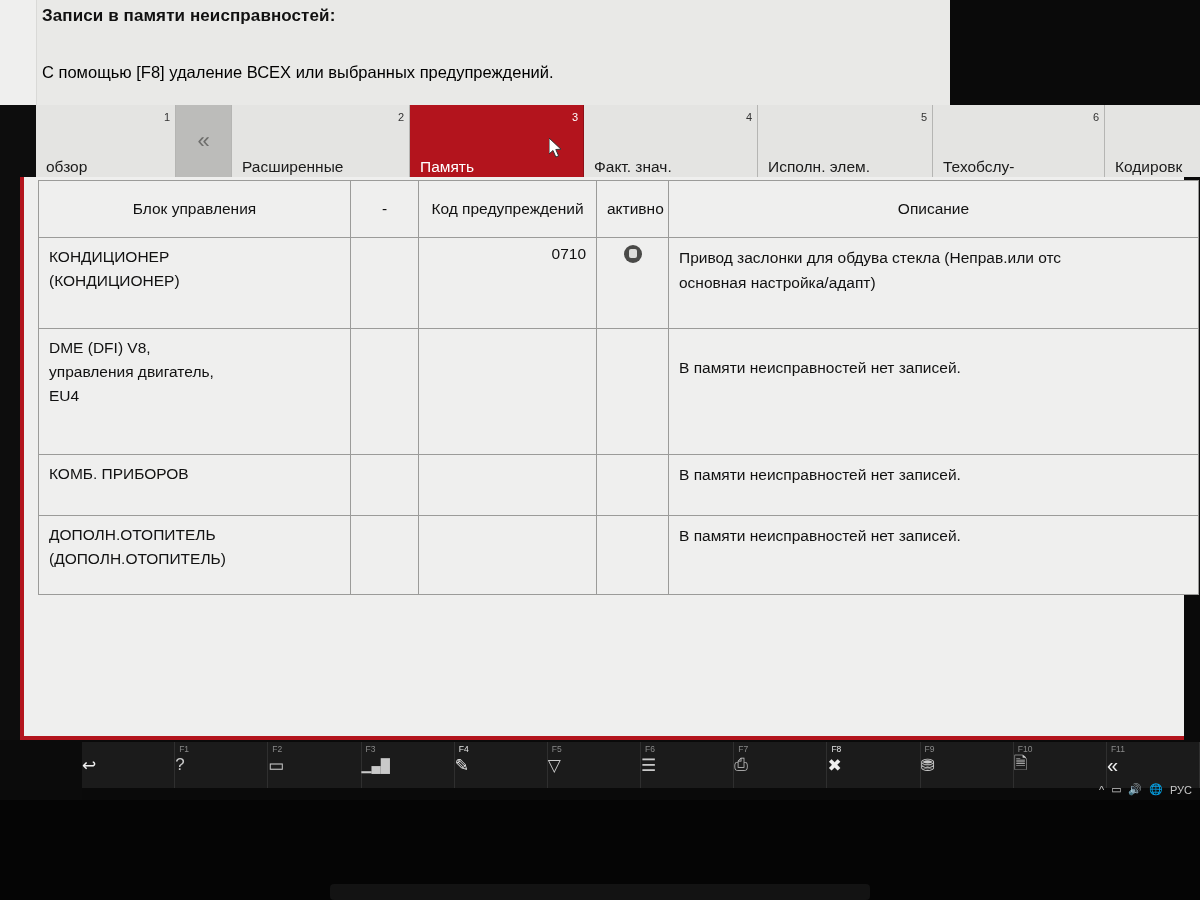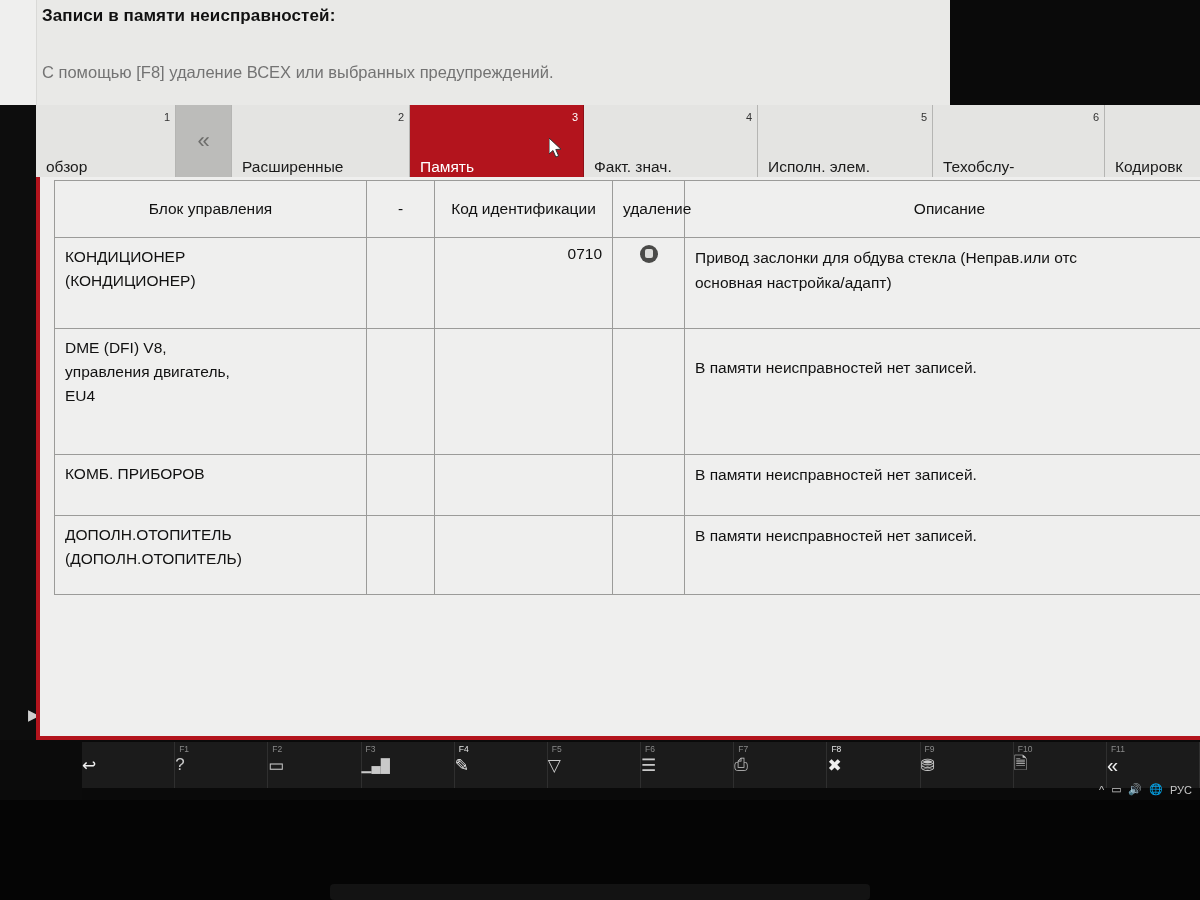--- a/index.html
+++ b/index.html
@@ -32,21 +32,21 @@
     left: 42px; top: 6px;
     font-size: 17px;
     font-weight: bold;
     color: #111;
     letter-spacing: .1px;
   }
   .header-band .hdr-line2 {
     position: absolute;
     left: 42px; top: 63px;
     font-size: 16.5px;
-    color: #737373;
+    color: #000000;
   }
   .header-left-strip {
     position: absolute;
     left: 0; top: 0;
     width: 36px; height: 105px;
     background: #efefee;
     border-right: 1px solid #d9d9d7;
   }
 
   
@@ -128,21 +128,21 @@
     align-items: center;
     justify-content: center;
     padding: 0;
     color: #6d6d6b;
     font-size: 22px;
   }
 
   
   .panel {
     position: absolute;
-    left: 36px; top: 177px;
+    left: 20px; top: 177px;
     width: 1164px;
     height: 563px;
     background: #efefee;
     border-left: 4px solid #b3141d;
     border-bottom: 4px solid #b3141d;
     border-right: 0;
     box-sizing: border-box;
   }
 
   
@@ -343,22 +343,22 @@
         <col class="col-ecu">
           <col class="col-dash">
           <col class="col-code">
           <col class="col-act">
           <col class="col-desc">
       </colgroup>
       <thead>
         <tr>
           <th>Блок управления</th>
           <th>-</th>
-          <th>Код идентификации</th>
-          <th>удаление</th>
+          <th>Код предупреждений</th>
+          <th>активно</th>
           <th>Описание</th>
         </tr>
       </thead>
       <tbody>
         <tr class="row-h1">
           <td class="cell-ecu" style="white-space:pre-line">КОНДИЦИОНЕР
 (КОНДИЦИОНЕР)</td>
           <td></td>
           <td class="cell-code">0710</td>
           <td class="cell-act">

